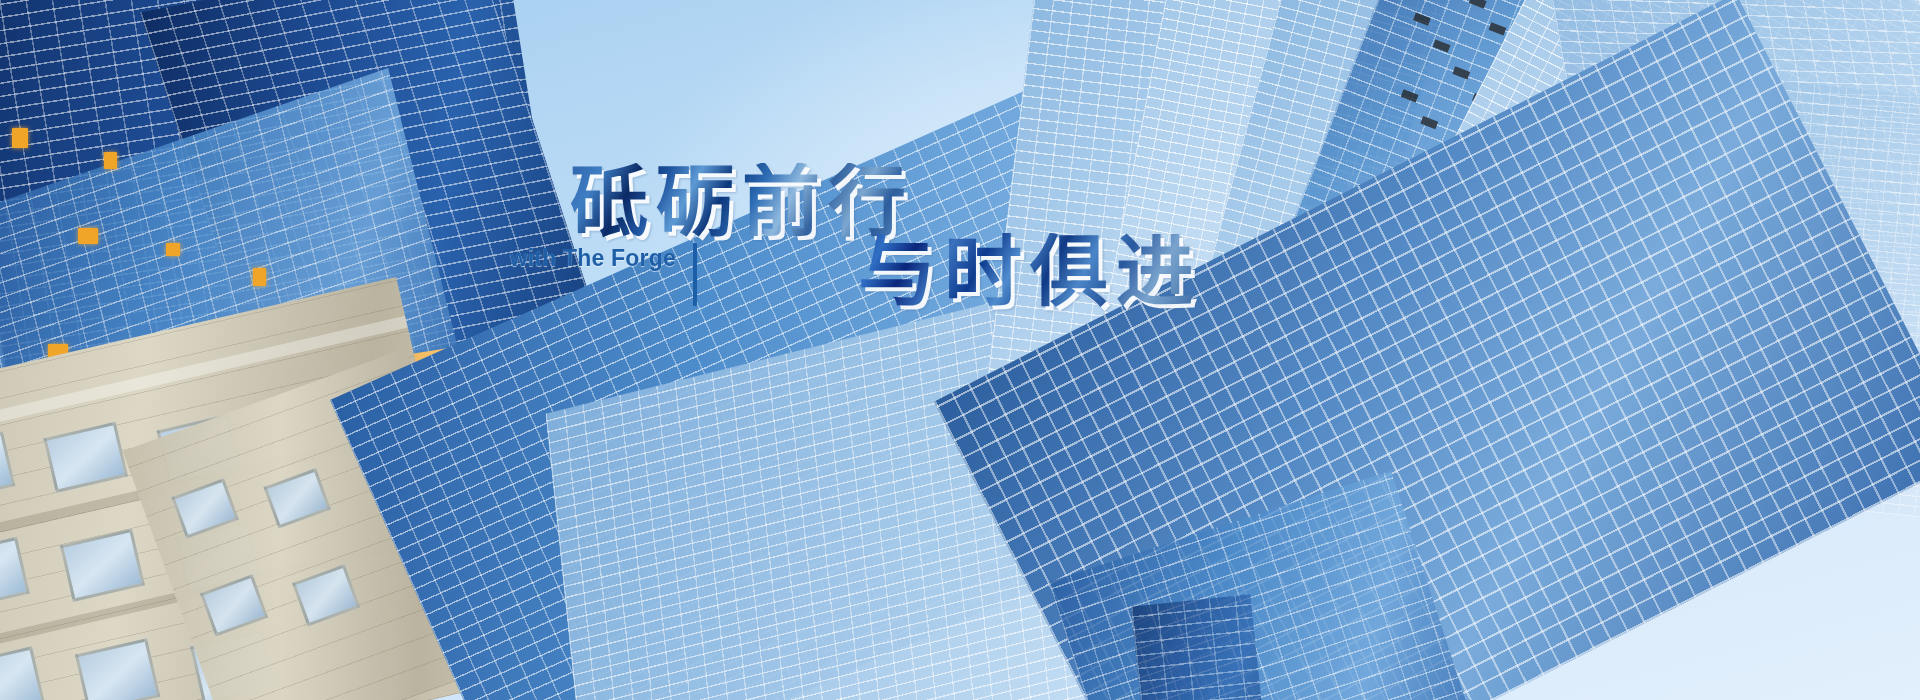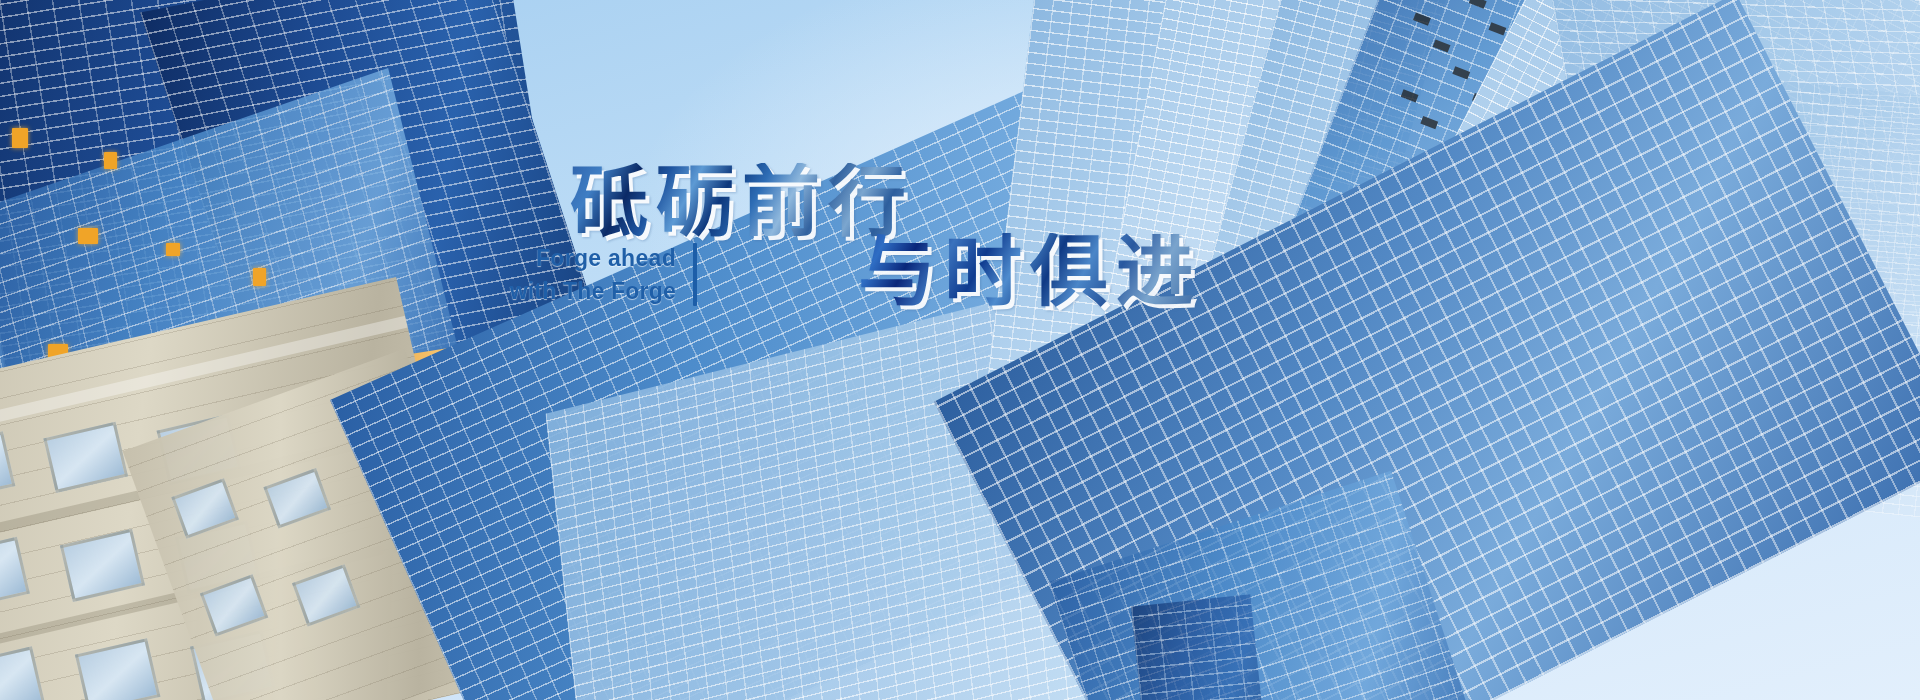--- a/index.html
+++ b/index.html
@@ -277,21 +277,20 @@
 
   <div class="bld" id="br-tower"></div>
   <div class="bld glass-mid" id="br-tower2" style="opacity:.8"></div>
   <div class="bld glass-dark" id="br-small" style="opacity:.65"></div>
 
   <div class="textblock">
 
     <div class="headline1">砥砺前行</div>
 
     <div class="subtitle">
-      <div class="l1">Forge ahead</div>
       <div class="l2">with The Forge</div>
     </div>
 
     <div class="divider"></div>
 
     <div class="headline2">与时俱进</div>
   </div>
 
 </div>
 

